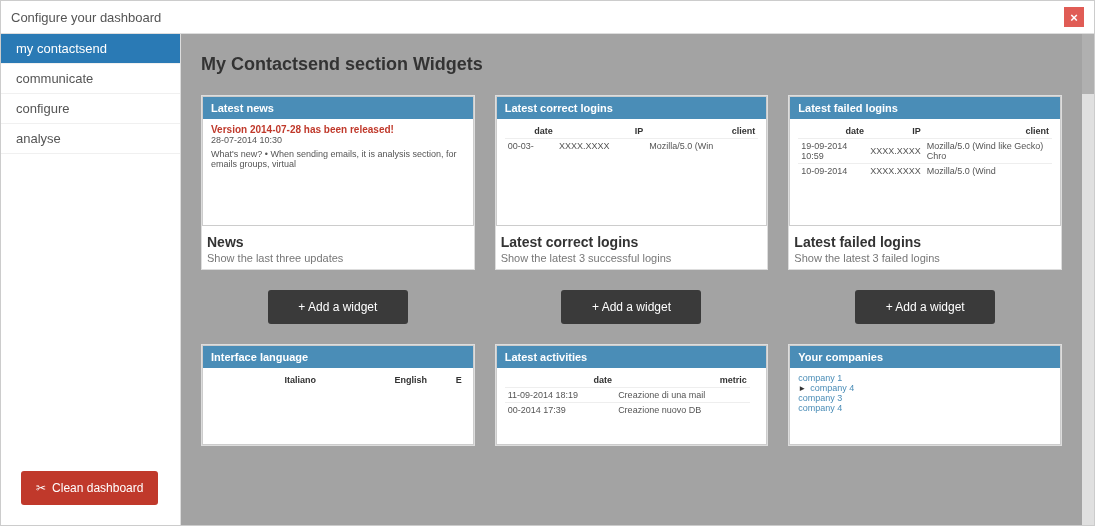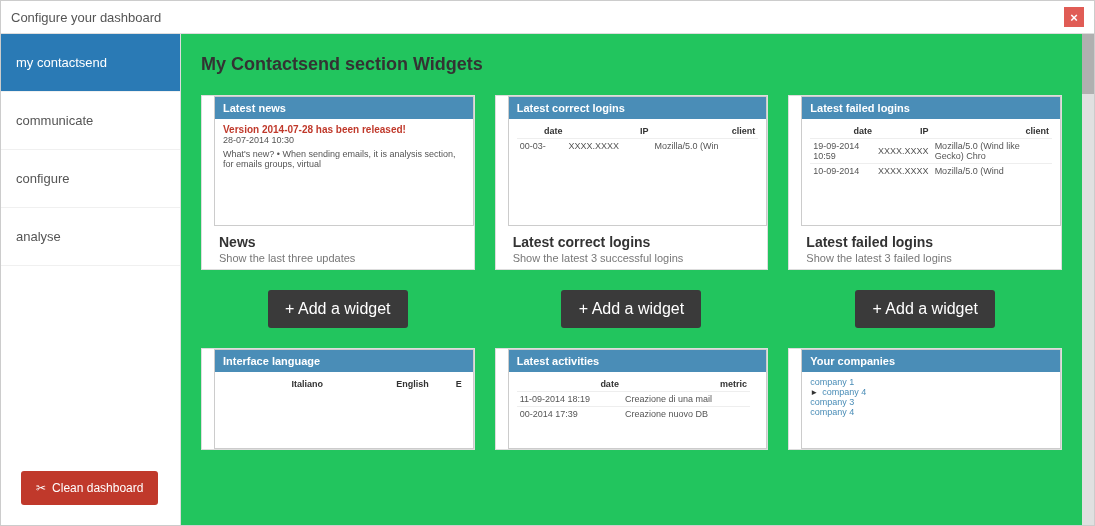--- a/index.html
+++ b/index.html
@@ -64,21 +64,21 @@
       flex-direction: column;
       justify-content: space-between;
     }
 
     .sidebar-nav {
       display: flex;
       flex-direction: column;
     }
 
     .sidebar-item {
-      padding: 21px 15px;
+      padding: 7px 15px;
       cursor: pointer;
       color: #555;
       font-size: 13px;
       border-bottom: 1px solid #f0f0f0;
     }
 
     .sidebar-item.active {
       background: #2a7ab5;
       color: #fff;
     }
@@ -94,42 +94,41 @@
       display: flex;
       align-items: center;
       gap: 6px;
       border-radius: 3px;
     }
 
     .content {
       flex: 1;
       overflow-y: auto;
       padding: 20px;
-      background: #22c55e;
+      background: #a3a3a3;
       position: relative;
     }
 
     .page-title {
       font-size: 18px;
       font-weight: bold;
       color: #333;
       margin-bottom: 20px;
     }
 
     .widgets-grid {
       display: grid;
       grid-template-columns: repeat(3, 1fr);
       gap: 20px;
       margin-bottom: 20px;
     }
 
     .widget-card {
       background: #fff;
       border: 1px solid #ddd;
-      padding-left: 12px;
     }
 
     .widget-preview {
       height: 130px;
       overflow: hidden;
       border: 1px solid #ccc;
       background: #fff;
       font-size: 10px;
     }
 
@@ -205,21 +204,21 @@
       gap: 20px;
       margin-bottom: 20px;
     }
 
     .add-widget-btn {
       background: #3a3a3a;
       color: #fff;
       border: none;
       padding: 10px 2px;
       cursor: pointer;
-      font-size: 16px;
+      font-size: 12px;
       border-radius: 3px;
       display: flex;
       align-items: center;
       justify-content: center;
       gap: 5px;
       width: 140px;
       margin: 0 auto;
     }
 
     .second-row {

